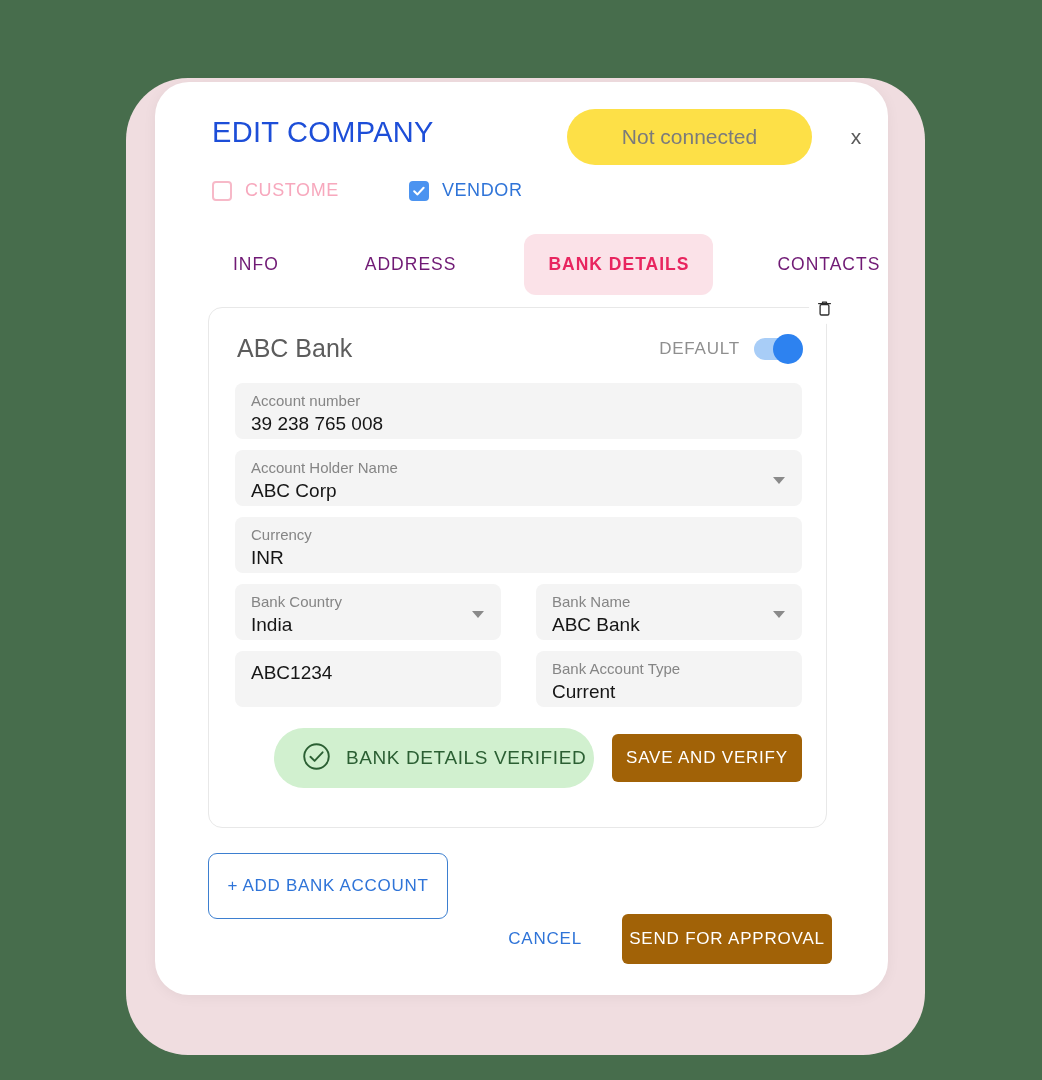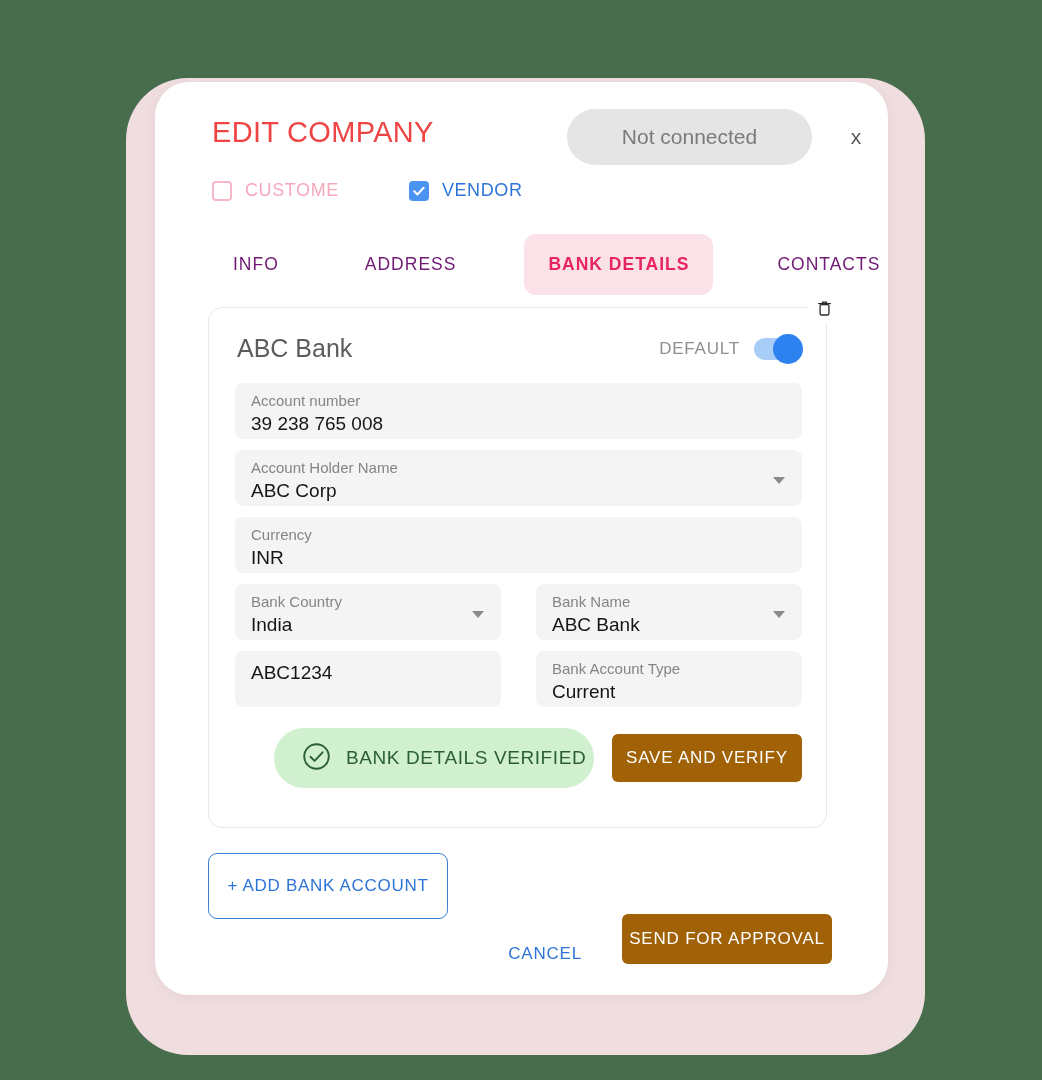--- a/index.html
+++ b/index.html
@@ -44,32 +44,32 @@
     left: 0; top: 0;
     width: 100%;
     height: 110px;
   }
   .page-title {
     position: absolute;
     left: 57px;
     top: 34px;
     font-size: 29px;
     letter-spacing: 0.3px;
-    color: #ef4444;
+    color: #1d4ed8;
     font-weight: 400;
     text-align: center;
   }
   .status-badge {
     position: absolute;
     left: 412px;
     top: 27px;
     width: 245px;
     height: 56px;
     border-radius: 28px;
-    background: #e5e5e5;
+    background: #fde047;
     color: #7b7b7b;
     font-size: 21px;
     display: flex;
     align-items: center;
     justify-content: center;
   }
   .close-btn {
     position: absolute;
     left: 686px;
     top: 40px;
@@ -324,21 +324,21 @@
     font-size: 17px;
     letter-spacing: 0.7px;
     font-family: "Liberation Sans", sans-serif;
     cursor: pointer;
   }
   .footer-actions {
     position: absolute;
     right: 56px;
     top: 832px;
     display: flex;
-    align-items: flex-end;
+    align-items: center;
   }
   .btn-cancel {
     background: none;
     border: none;
     color: #2f74d8;
     font-size: 17px;
     letter-spacing: 0.8px;
     font-family: "Liberation Sans", sans-serif;
     cursor: pointer;
     padding: 0 22px 0 0;

